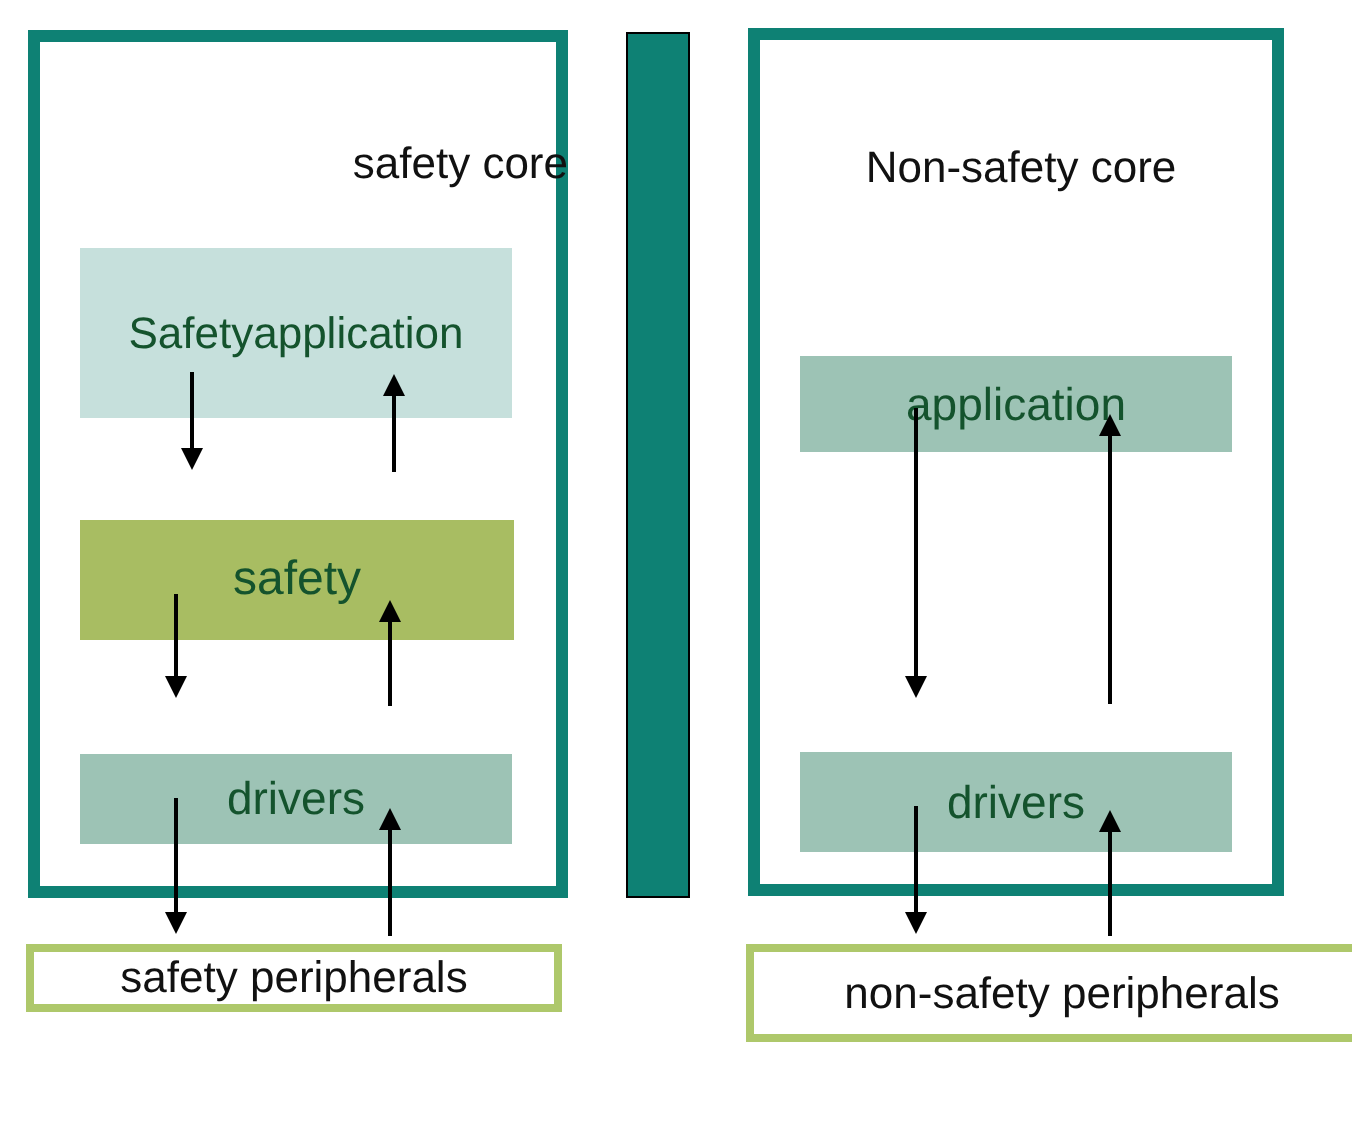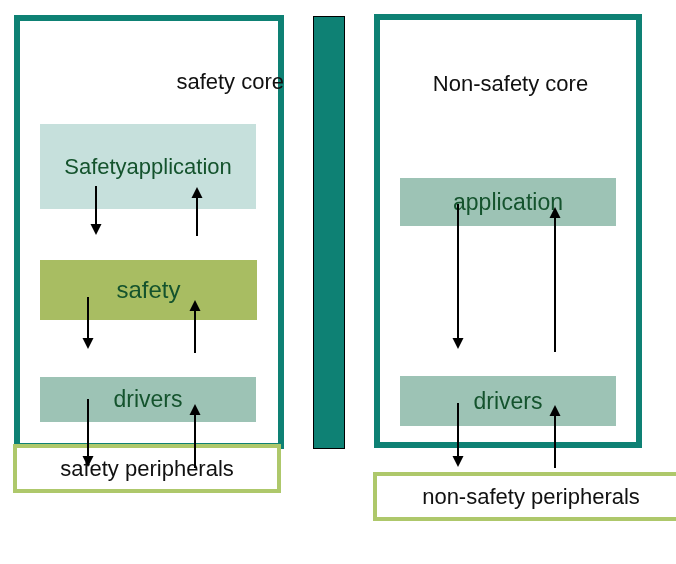--- a/index.html
+++ b/index.html
@@ -56,21 +56,21 @@
     position: absolute;
     box-sizing: border-box;
     border: 4px solid #aec86b;
     background: #ffffff;
     display: flex;
     align-items: center;
     justify-content: center;
     color: #111111;
     font-size: 22px;
   }
-  .periph-left  { left: 13px;  top: 444px; width: 268px; height: 49px; }
+  .periph-left  { left: 13px;  top: 472px; width: 268px; height: 34px; }
   .periph-right { left: 373px; top: 472px; width: 316px; height: 49px; }
   .arrows {
     position: absolute;
     left: 0; top: 0;
     pointer-events: none;
   }
   .arrows line    { stroke: #000000; stroke-width: 2px; }
   .arrows polygon { fill: #000000; }
 </style>
 </head>

